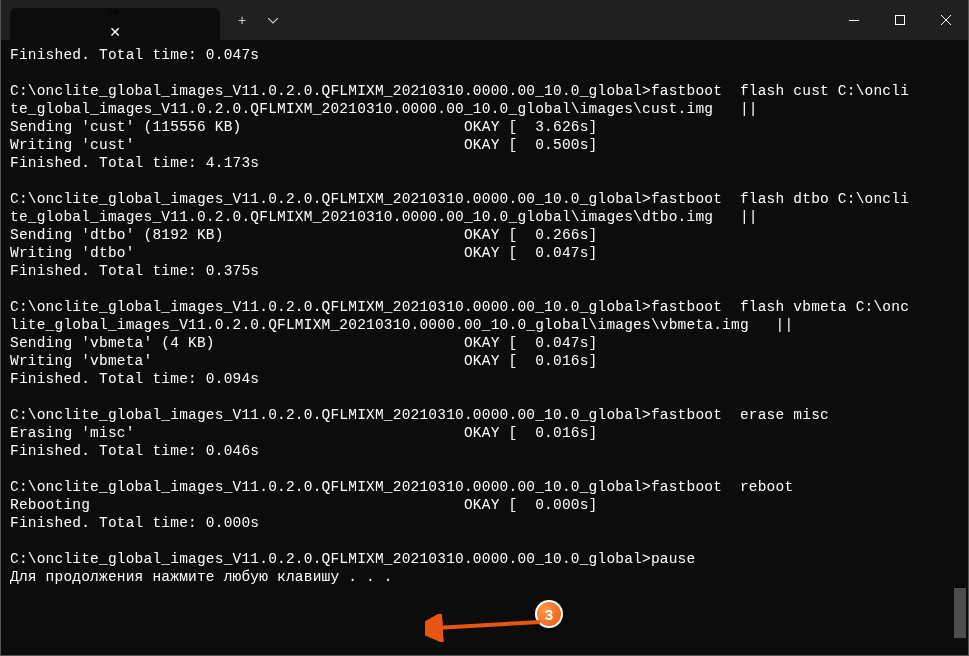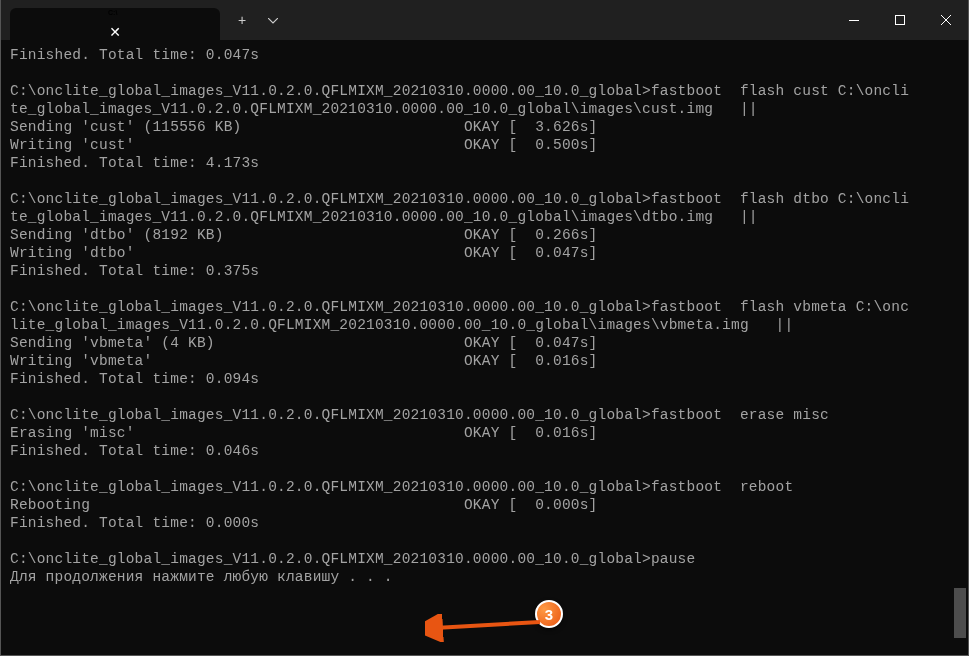--- a/index.html
+++ b/index.html
@@ -85,21 +85,21 @@
     .win-btn {
       width: 46px;
       display: flex;
       align-items: center;
       justify-content: center;
       cursor: pointer;
       color: #fff;
     }
     .terminal {
       background: #0c0c0c;
-      color: #a3a3a3;
+      color: #ffffff;
       font-size: 14.5px;
       line-height: 18px;
       padding: 6px 10px;
       height: calc(100% - 40px);
       white-space: pre;
       overflow: hidden;
       font-family: Consolas, 'Courier New', monospace;
       letter-spacing: 0.2px;
       position: relative;
     }

